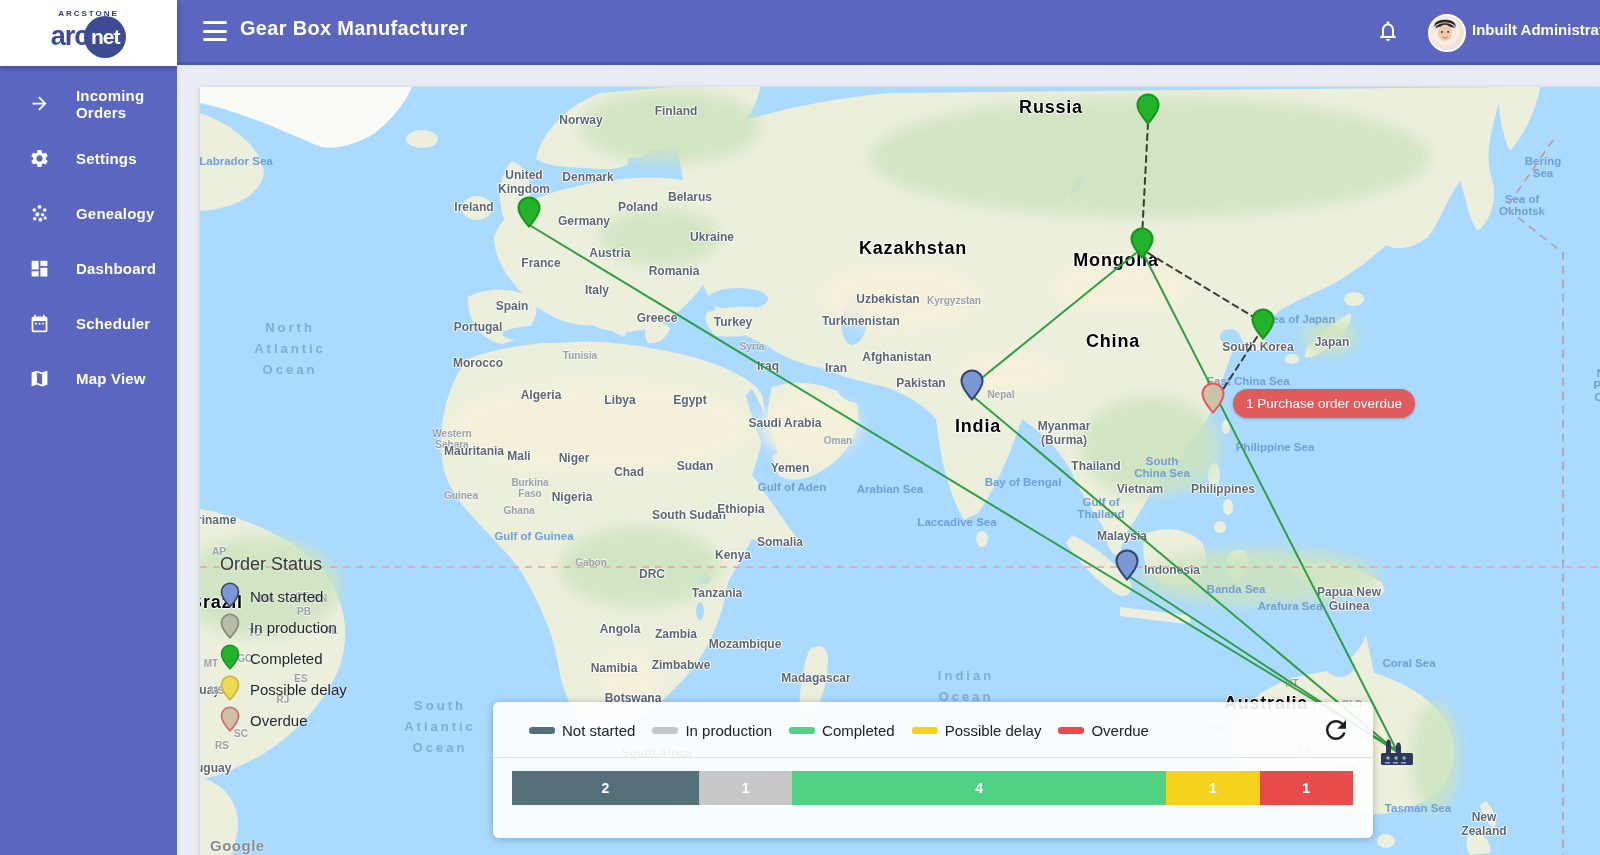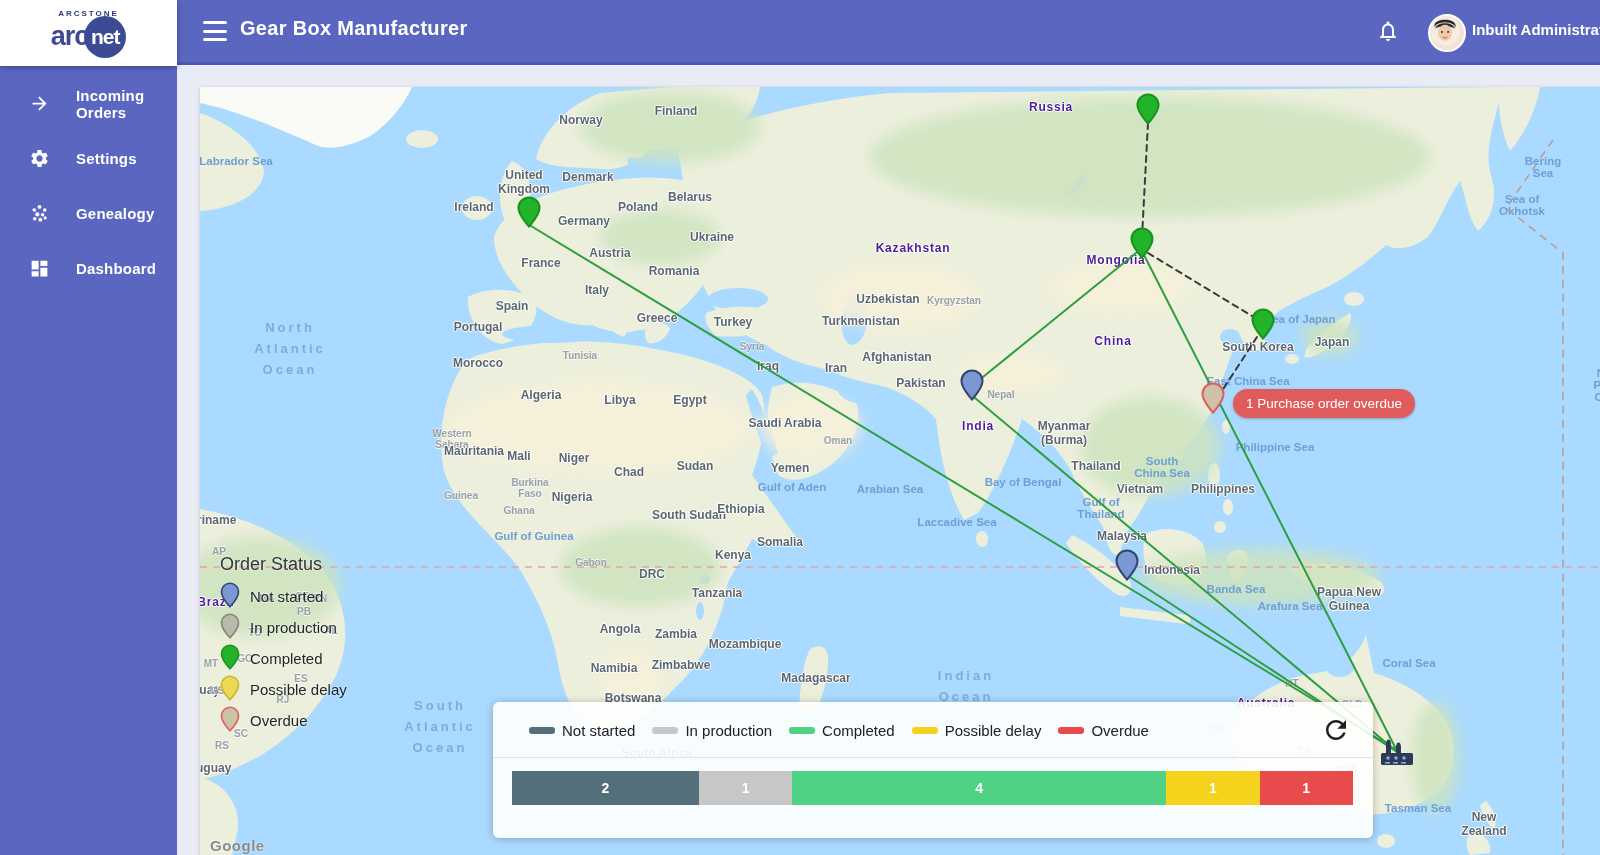--- a/index.html
+++ b/index.html
@@ -37,21 +37,21 @@
 
   
   .content{position:absolute;left:177px;top:65px;right:0;bottom:0;background:#e9ebf5}
   .map{position:absolute;left:23px;top:22px;width:1400px;height:768px;background:#aadaff;
        overflow:hidden;box-shadow:0 1px 4px rgba(0,0,0,.18)}
   .map svg.land{position:absolute;left:0;top:0;z-index:1}
   .map svg.routes{position:absolute;left:0;top:0;z-index:3}
   .ml{position:absolute;transform:translate(-50%,-50%);white-space:pre-line;text-align:center;z-index:2;pointer-events:none}
   .ml-c{font-size:12px;font-weight:700;color:#5b6670;
         text-shadow:0 1px 0 #fff,0 -1px 0 #fff,1px 0 0 #fff,-1px 0 0 #fff}
-  .ml-C{font-size:12px;font-weight:700;color:#4c1d95;letter-spacing:.8px;
+  .ml-C{font-size:18px;font-weight:700;color:#000000;letter-spacing:.8px;
         text-shadow:0 1px 0 #fff,0 -1px 0 #fff,1px 0 0 #fff,-1px 0 0 #fff}
   .ml-w{font-size:11.5px;font-weight:600;color:#6f9fd5}
   .ml-W{font-size:13px;font-weight:600;color:#7fabdd;letter-spacing:3px;line-height:1.6}
   .ml-s{font-size:10px;font-weight:600;color:#98a0a6;
         text-shadow:0 1px 0 rgba(255,255,255,.8),0 -1px 0 rgba(255,255,255,.8)}
   .marker{position:absolute;z-index:5;cursor:pointer}
   .factory{position:absolute;z-index:5}
   .tooltip-pill{position:absolute;z-index:6;height:29px;line-height:29px;border-radius:15px;
                 background:#e05c5c;color:#fff;font-size:13.5px;padding:0 13px;white-space:nowrap;
                 box-shadow:0 1px 3px rgba(0,0,0,.25)}
@@ -141,20 +141,32 @@
           <circle cx="13" cy="19" r="2.2"></circle>
           <circle cx="18.5" cy="17" r="1.8"></circle>
         </svg></span>
        <span class="slabel">Genealogy</span>
      </div>
     <div class="side-item">
        <span class="sicon"><svg viewBox="0 0 24 24" width="21" height="21" fill="#fff">
           <path d="M3 13h8V3H3v10zm0 8h8v-6H3v6zm10 0h8V11h-8v10zm0-18v6h8V3h-8z"></path>
         </svg></span>
        <span class="slabel">Dashboard</span>
+     </div>
+    <div class="side-item">
+       <span class="sicon"><svg viewBox="0 0 24 24" width="21" height="21" fill="#fff">
+          <path d="M9 11H7v2h2v-2zm4 0h-2v2h2v-2zm4 0h-2v2h2v-2zm2-7h-1V2h-2v2H8V2H6v2H5c-1.11 0-1.99.9-1.99 2L3 20c0 1.1.89 2 2 2h14c1.1 0 2-.9 2-2V6c0-1.1-.9-2-2-2zm0 16H5V9h14v11z"></path>
+        </svg></span>
+       <span class="slabel">Scheduler</span>
+     </div>
+    <div class="side-item">
+       <span class="sicon"><svg viewBox="0 0 24 24" width="21" height="21" fill="#fff">
+          <path d="M20.5 3l-.16.03L15 5.1 9 3 3.36 4.9c-.21.07-.36.25-.36.48V20.5c0 .28.22.5.5.5l.16-.03L9 18.9l6 2.1 5.64-1.9c.21-.07.36-.25.36-.48V3.5c0-.28-.22-.5-.5-.5zM15 19l-6-2.11V5l6 2.11V19z"></path>
+        </svg></span>
+       <span class="slabel">Map View</span>
      </div>
   </div>
 
 <div class="content">
   <div class="map">
 
     <svg class="land" width="1400" height="768" viewBox="0 0 1400 768">
       <defs>
         <filter id="soft" x="-40%" y="-40%" width="180%" height="180%">
             <feGaussianBlur stdDeviation="7"></feGaussianBlur>

